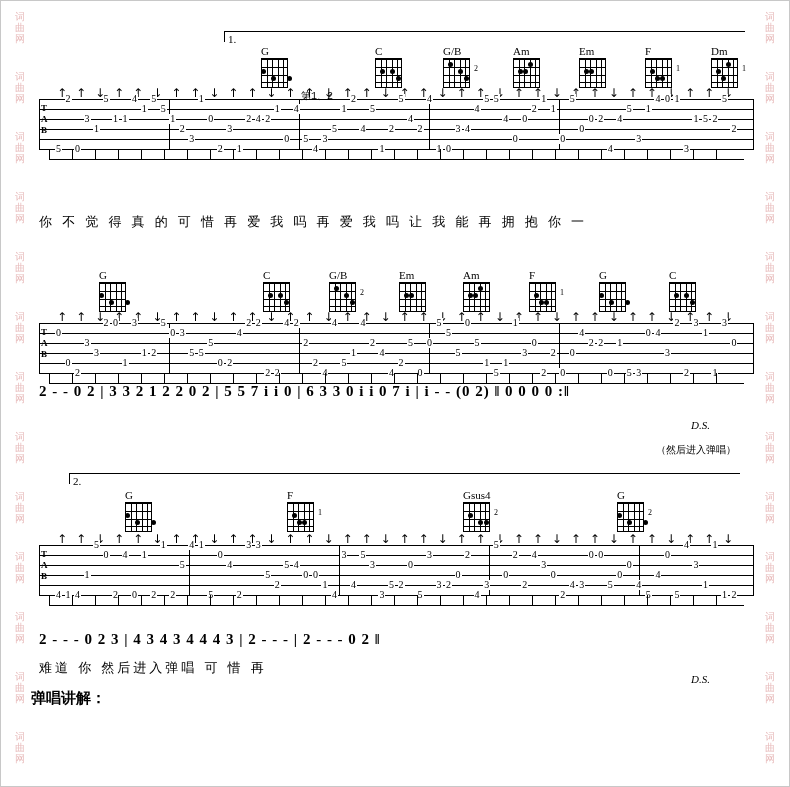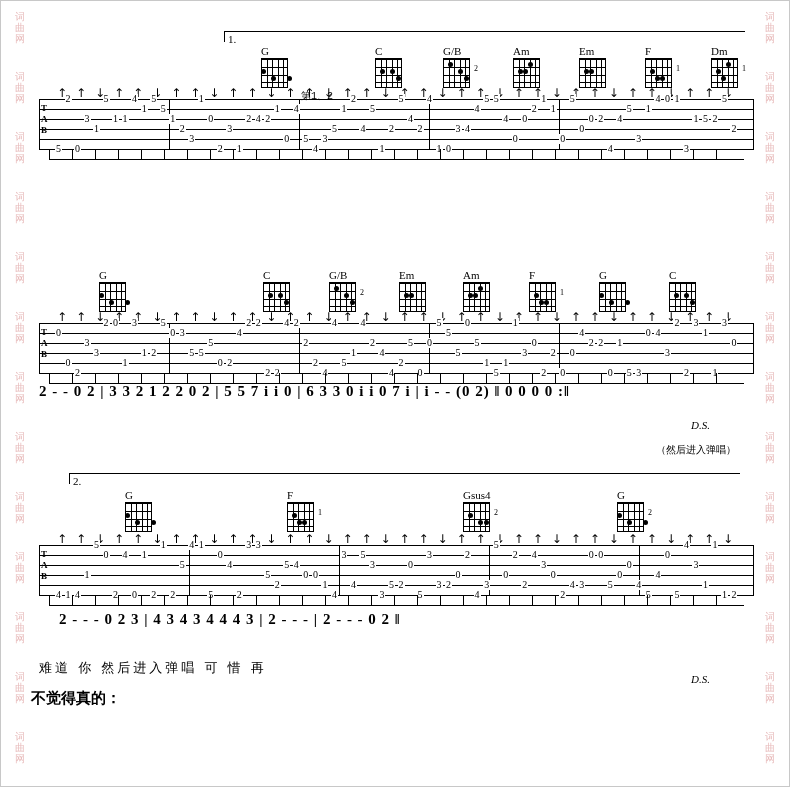--- a/index.html
+++ b/index.html
@@ -523,20 +523,21 @@
           <div style="position: absolute; left: 552px; top: 0px; width: 1px; height: 10px; background: rgb(0, 0, 0);"></div>
           <div style="position: absolute; left: 575px; top: 0px; width: 1px; height: 10px; background: rgb(0, 0, 0);"></div>
           <div style="position: absolute; left: 598px; top: 0px; width: 1px; height: 10px; background: rgb(0, 0, 0);"></div>
           <div style="position: absolute; left: 621px; top: 0px; width: 1px; height: 10px; background: rgb(0, 0, 0);"></div>
           <div style="position: absolute; left: 644px; top: 0px; width: 1px; height: 10px; background: rgb(0, 0, 0);"></div>
           <div style="position: absolute; left: 667px; top: 0px; width: 1px; height: 10px; background: rgb(0, 0, 0);"></div>
           <div style="position: absolute; left: 0px; right: 0px; top: 10px; height: 1px; background: rgb(0, 0, 0);"></div>
         </div>
       </div>
   </div>
+  <div class="lyricrow" style="top:212px;">你 不 觉 得 真 的 可 惜            再  爱  我  吗 再  爱  我  吗       让 我 能  再 拥 抱 你 一</div>
 
   <div class="system" style="top:268px;">
     <div id="chords-2" style="position:absolute;top:0px;left:0;width:715px;height:56px;">
         <div class="chordwrap" style="left: 60px; top: 0px;">
           <div class="chordname">G</div>
           <div class="grid">
             <div class="v" style="left: 5.2px;"></div>
             <div class="v" style="left: 10.4px;"></div>
             <div class="v" style="left: 15.6px;"></div>
             <div class="v" style="left: 20.8px;"></div>
@@ -1050,20 +1051,20 @@
           <div style="position: absolute; left: 552px; top: 0px; width: 1px; height: 10px; background: rgb(0, 0, 0);"></div>
           <div style="position: absolute; left: 575px; top: 0px; width: 1px; height: 10px; background: rgb(0, 0, 0);"></div>
           <div style="position: absolute; left: 598px; top: 0px; width: 1px; height: 10px; background: rgb(0, 0, 0);"></div>
           <div style="position: absolute; left: 621px; top: 0px; width: 1px; height: 10px; background: rgb(0, 0, 0);"></div>
           <div style="position: absolute; left: 644px; top: 0px; width: 1px; height: 10px; background: rgb(0, 0, 0);"></div>
           <div style="position: absolute; left: 667px; top: 0px; width: 1px; height: 10px; background: rgb(0, 0, 0);"></div>
           <div style="position: absolute; left: 0px; right: 0px; top: 10px; height: 1px; background: rgb(0, 0, 0);"></div>
         </div>
       </div>
   </div>
-  <div class="numrow" style="top:610px;margin-left:20px;">2  -  -  -   0 2 3 | 4 3 4 3 4 4  4     3    | 2  -  -  -  | 2  -  -  -    0 2 ‖</div>
+  <div class="numrow" style="top:630px;">2  -  -  -   0 2 3 | 4 3 4 3 4 4  4     3    | 2  -  -  -  | 2  -  -  -    0 2 ‖</div>
   <div class="lyricrow" style="top:658px;">难道  你 然后进入弹唱       可    惜                                    再</div>
   <div class="italic-tag" style="left:690px;top:672px;">D.S.</div>
 
-  <div class="bottom-title">不觉得真的：</div>
+  <div class="bottom-title">弹唱讲解：</div>
 
 <div class="smalltag" style="left: 300px; top: 88px;">第1、2</div>
   </div>
 
 </body></html>

